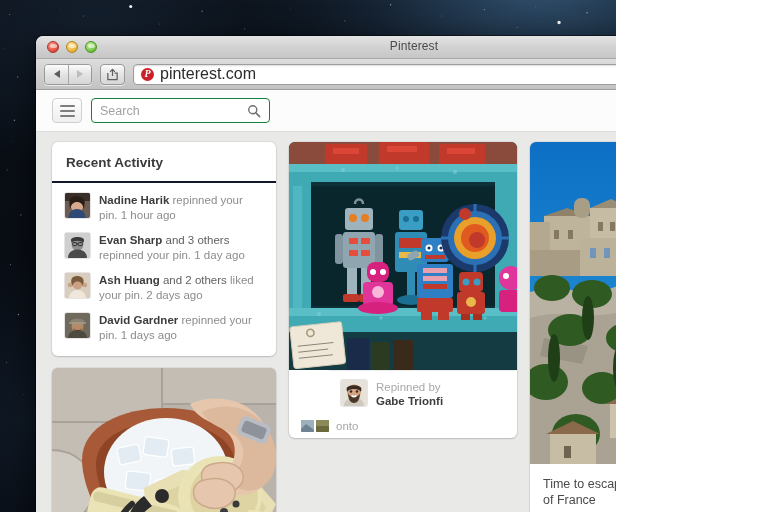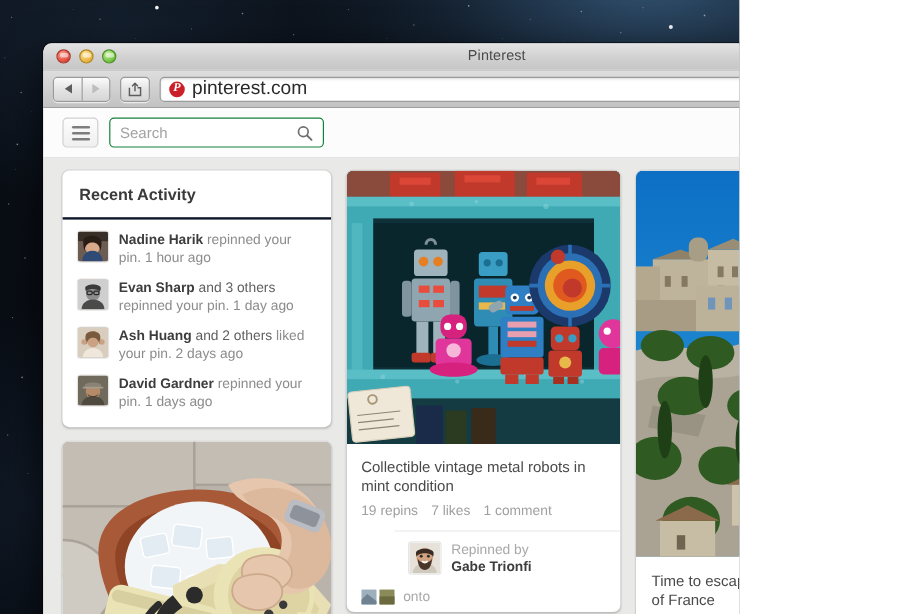--- a/index.html
+++ b/index.html
@@ -518,28 +518,20 @@
                   <circle cx="22" cy="190" r="3.6" fill="none" stroke="#a89878" stroke-width="1.6"></circle>
                   <g stroke="#6b6358" stroke-width="1" opacity=".75">
                     <path d="M8 202h36M8 208h30M8 214h34"></path>
                   </g>
                 </g>
                 <rect x="58" y="196" width="22" height="32" fill="#1a2b4a"></rect>
                 <rect x="82" y="200" width="18" height="28" fill="#2a3b22"></rect>
                 <rect x="104" y="198" width="20" height="30" fill="#3a2a1a"></rect>
               </svg>
             </div>
-            <div class="pin-body">
-              <div class="pin-title">Collectible vintage metal robots in mint condition</div>
-              <div class="pin-stats">
-                <span>19 repins</span>
-                <span>7 likes</span>
-                <span>1 comment</span>
-              </div>
-            </div>
             <div class="pin-foot">
               <div class="pin-foot-avatar">
                 <svg width="26" height="26" viewBox="0 0 26 26">
                   <rect width="26" height="26" fill="#e6e2da"></rect>
                   <ellipse cx="13" cy="12" rx="7" ry="7.6" fill="#d3a280"></ellipse>
                   <path d="M3 26c0-5.5 4.5-8.6 10-8.6S23 20.5 23 26z" fill="#cfc9bd"></path>
                   <path d="M5.6 9c0-5 14.8-5 14.8 0 0 1.6-.6 3-.6 3-1-4-12.6-4-13.6 0 0 0-.6-1.4-.6-3z" fill="#3a2c22"></path>
                   <path d="M7 13c0 7 3 10 6 10s6-3 6-10c-1 5-11 5-12 0z" fill="#4a3729"></path>
                   <circle cx="10" cy="11.5" r="1.2" fill="#2b2b2b"></circle>
                     <circle cx="16" cy="11.5" r="1.2" fill="#2b2b2b"></circle>

